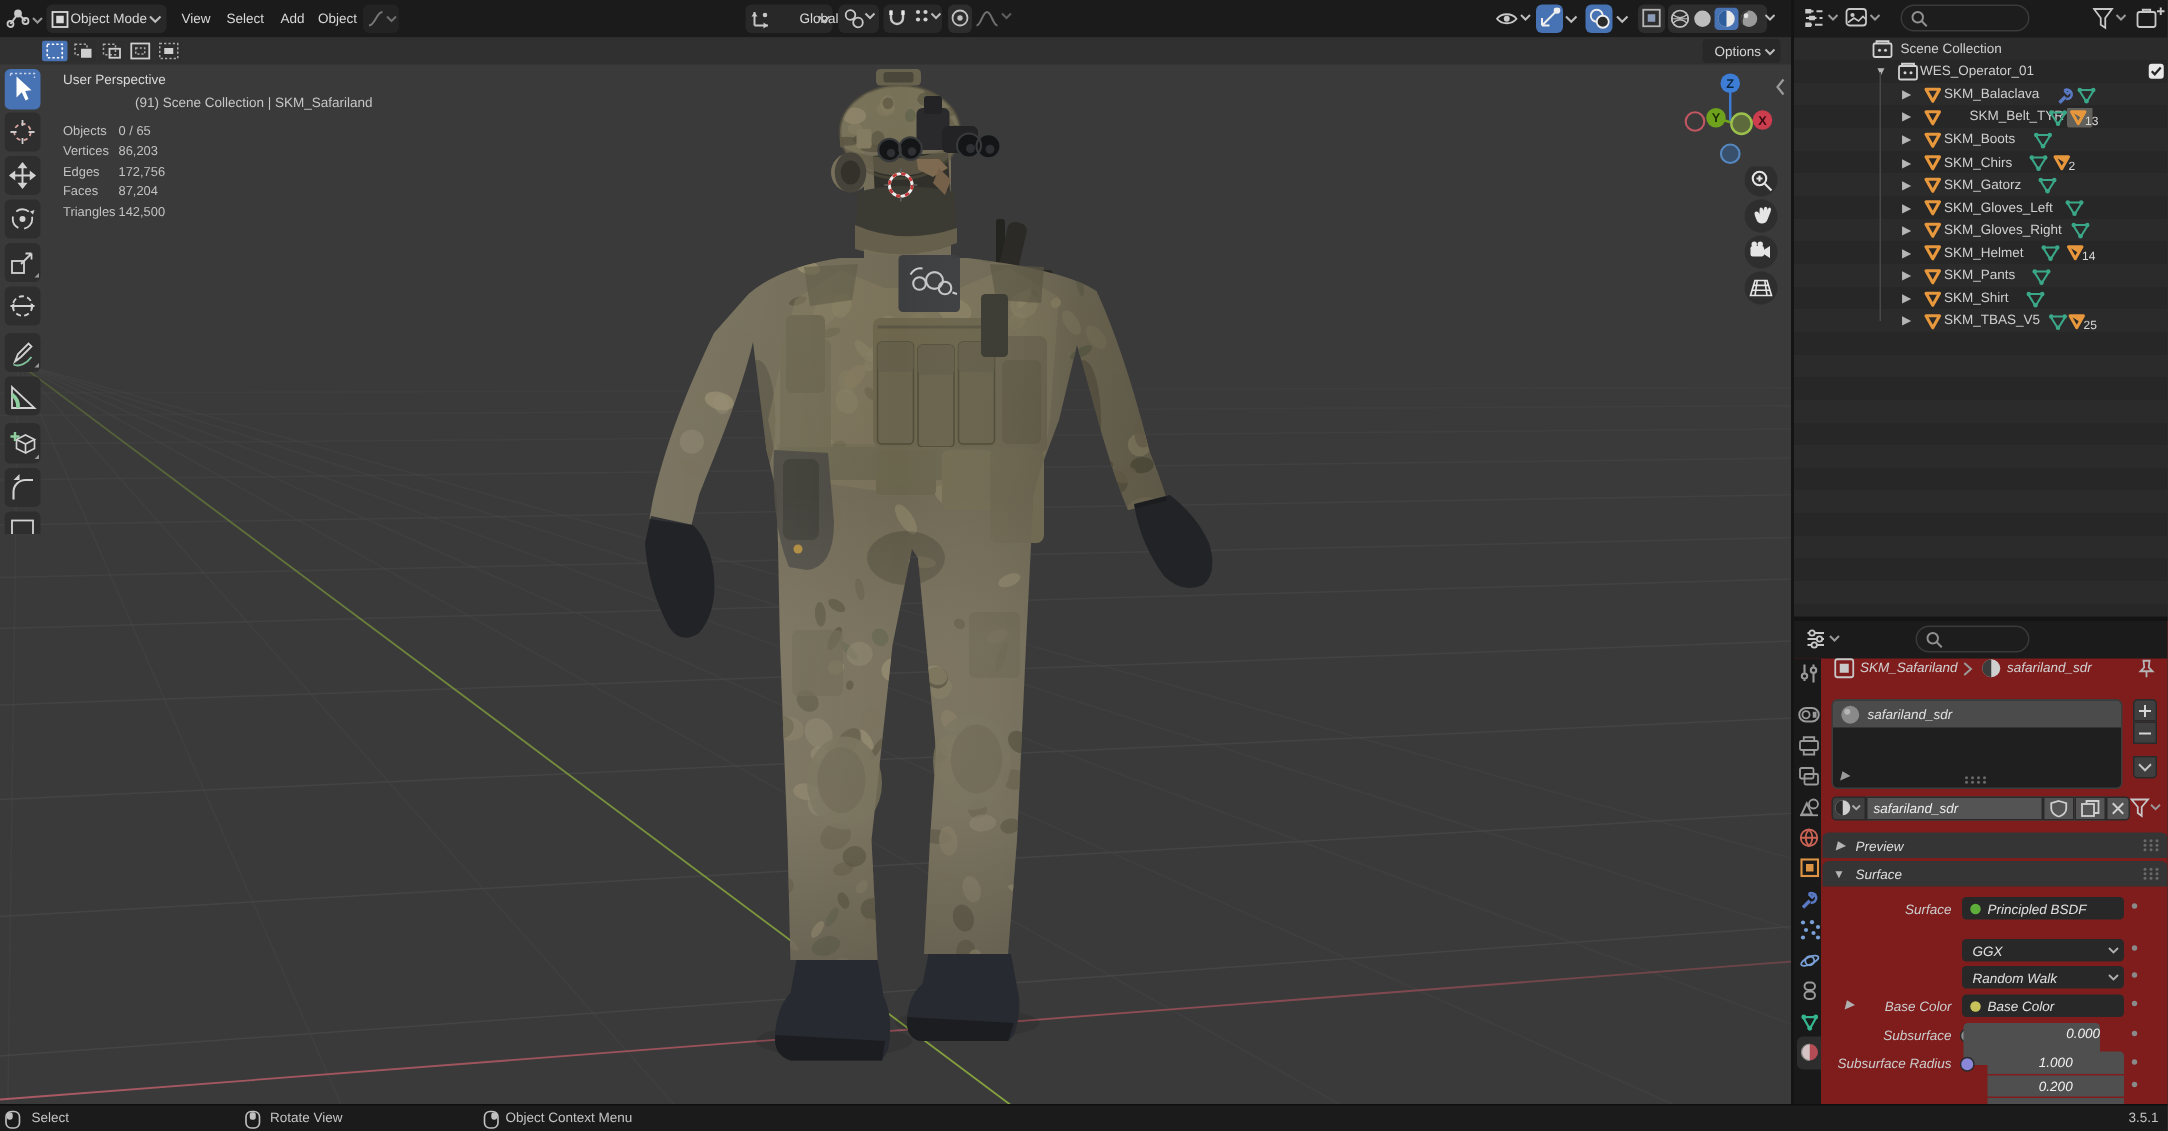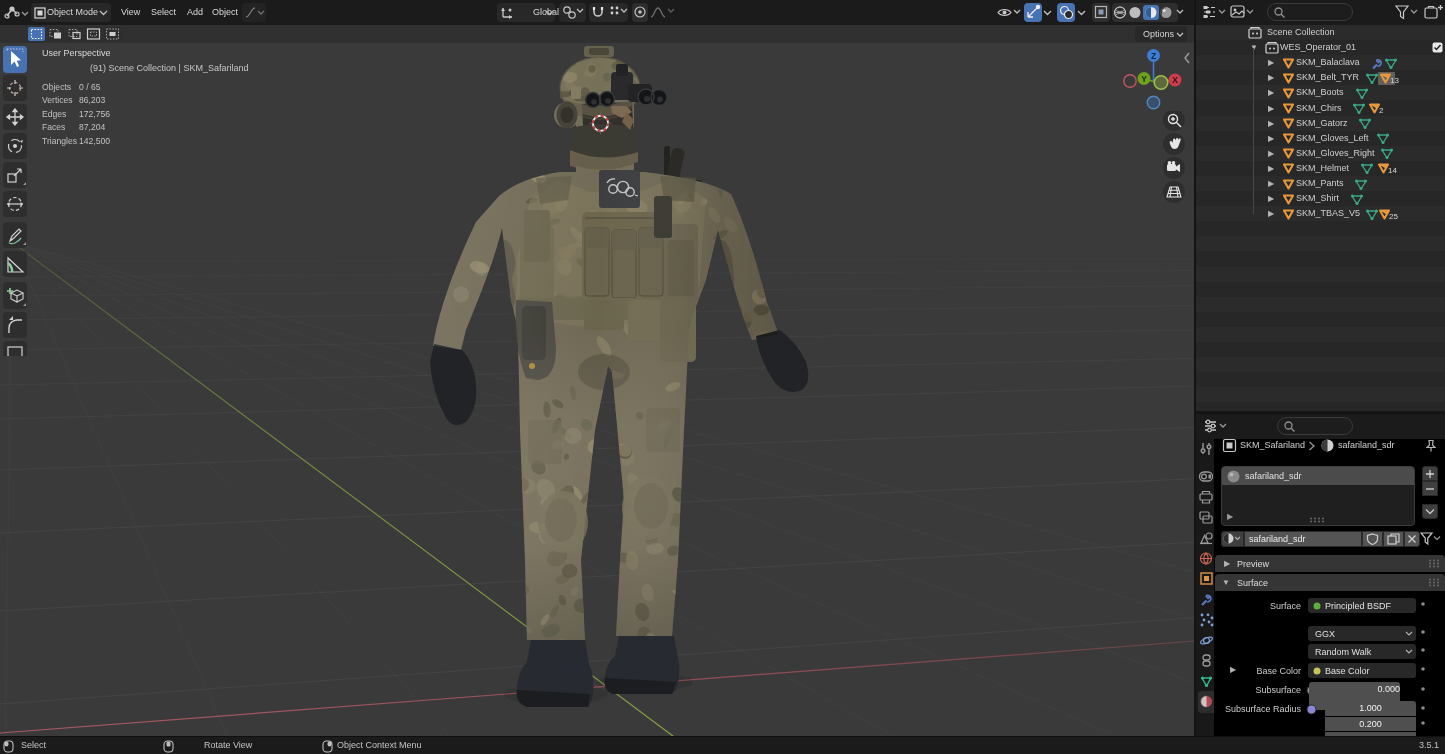--- a/index.html
+++ b/index.html
@@ -8,21 +8,21 @@
   .abs { position:absolute; }
   #viewport { position:absolute; left:0; top:0; width:1195px; height:736px; background:#3a3a3a; overflow:hidden; }
   #vheader { position:absolute; left:0; top:0; width:1195px; height:25px; background:#1b1b1b; }
   #tools { position:absolute; left:0; top:25px; width:1195px; height:18px; background:#303030; }
   .menu { color:#d9d9d9; font-size:9px; line-height:25px; position:absolute; top:0; }
   .hbtn { position:absolute; background:#282828; border-radius:4px; height:19px; top:3px; }
   #rightpanel { position:absolute; left:1196px; top:0; width:249px; height:736px; background:#282828; }
   #sep-v { position:absolute; left:1194px; top:0; width:2px; height:736px; background:#141414; }
   #outliner { position:absolute; left:0; top:0; width:249px; height:411px; background:#282828; overflow:hidden; }
   #oheader { position:absolute; left:0; top:0; width:249px; height:25px; background:#1b1b1b; }
-  #props { position:absolute; left:0; top:414px; width:249px; height:322px; background:#000000; overflow:hidden; }
+  #props { position:absolute; left:0; top:414px; width:249px; height:322px; background:#7f1d1d; overflow:hidden;font-style:italic; }
   #sep-h { position:absolute; left:0; top:411px; width:249px; height:3px; background:#141414; }
   #pheader { position:absolute; left:0; top:0; width:249px; height:25px; background:#1b1b1b; }
   #statusbar { position:absolute; left:0; top:736px; width:1445px; height:18px; background:#1b1b1b; border-top:1px solid #0f0f0f; }
   .stext { color:#c4c4c4; font-size:9px; line-height:17px; position:absolute; top:0; }
   .orow { position:absolute; left:0; width:249px; height:15px; font-size:9px; color:#cfcfcf; line-height:15px; }
   .otext { position:absolute; top:0; }
   #zebra { position:absolute; left:0; top:25px; width:249px; height:386px;
     background:repeating-linear-gradient(#2b2b2b 0px, #2b2b2b 15.1px, #272727 15.1px, #272727 30.2px); }
   #orows { position:absolute; left:0; top:25px; width:249px; height:386px;margin-left:39px; }
 </style>
@@ -956,21 +956,21 @@
             <rect x="1" y="3" width="11" height="8" rx="1.5" fill="none" stroke="#b9b9b9" stroke-width="1.2"></rect>
             <circle cx="5" cy="7" r="2.2" fill="none" stroke="#b9b9b9" stroke-width="1.1"></circle>
             <rect x="8.5" y="4.2" width="2.5" height="1.8" fill="#b9b9b9"></rect>
           </svg>
         </div>
         <div class="orow" style="top:45.3px;">
           <span class="abs" style="left:33px;top:0px;color:#b5b5b5;font-size:8px;">▶</span>
           <svg class="abs" style="left:47px;top:1.5px" width="13" height="13">
             <path d="M2 2.5 L11 2.5 L6.5 10.5 Z" fill="none" stroke="#e7973c" stroke-width="2.1" stroke-linejoin="round"></path>
           </svg>
-          <span class="otext" style="left:61px;">SKM_Belt_TYR</span>
+          <span class="otext" style="left:78px;">SKM_Belt_TYR</span>
           <svg class="abs" style="left:130px;top:1.5px" width="14" height="13">
             <path d="M2 3 L12 3 L7 11 Z" fill="none" stroke="#3aa888" stroke-width="1.4" stroke-linejoin="round"></path>
             <circle cx="2.5" cy="3" r="1.5" fill="#3aa888"></circle>
             <circle cx="11.5" cy="3" r="1.5" fill="#3aa888"></circle>
             <circle cx="7" cy="10.5" r="1.5" fill="#3aa888"></circle>
           </svg>
           <svg class="abs" style="left:143px;top:1.5px" width="26" height="13">
             <rect x="0" y="-2" width="17" height="16" rx="3" fill="#62605b"></rect>
             <path d="M3 2.5 L12 2.5 L7.5 10.5 Z" fill="none" stroke="#e7973c" stroke-width="2" stroke-linejoin="round"></path>
             <path d="M3 2.5 L12 2.5 L9.7 6.6 Z" fill="#e7973c"></path>
@@ -1489,20 +1489,20 @@
 <div id="statusbar">
   <svg class="abs" style="left:3px;top:3px" width="12" height="13">
       <rect x="1" y="1" width="9" height="11" rx="3.5" fill="none" stroke="#bfbfbf" stroke-width="1.1"></rect>
       <rect x="1.5" y="1.5" width="4" height="5" rx="2" fill="#bfbfbf"></rect>
     </svg>
   <div class="stext" style="left:21px;">Select</div>
   <svg class="abs" style="left:163px;top:3px" width="12" height="13">
       <rect x="1" y="1" width="9" height="11" rx="3.5" fill="none" stroke="#bfbfbf" stroke-width="1.1"></rect>
       <rect x="3.5" y="1.5" width="4" height="5" rx="1.5" fill="#bfbfbf"></rect>
     </svg>
-  <div class="stext" style="left:180px;margin-left:24px;">Rotate View</div>
+  <div class="stext" style="left:180px;">Rotate View</div>
   <svg class="abs" style="left:322px;top:3px" width="12" height="13">
       <rect x="1" y="1" width="9" height="11" rx="3.5" fill="none" stroke="#bfbfbf" stroke-width="1.1"></rect>
       <rect x="5.5" y="1.5" width="4" height="5" rx="2" fill="#bfbfbf"></rect>
     </svg>
   <div class="stext" style="left:337px;">Object Context Menu</div>
   <div class="stext" style="left:1419px;">3.5.1</div>
 </div>
 
 </body></html>

